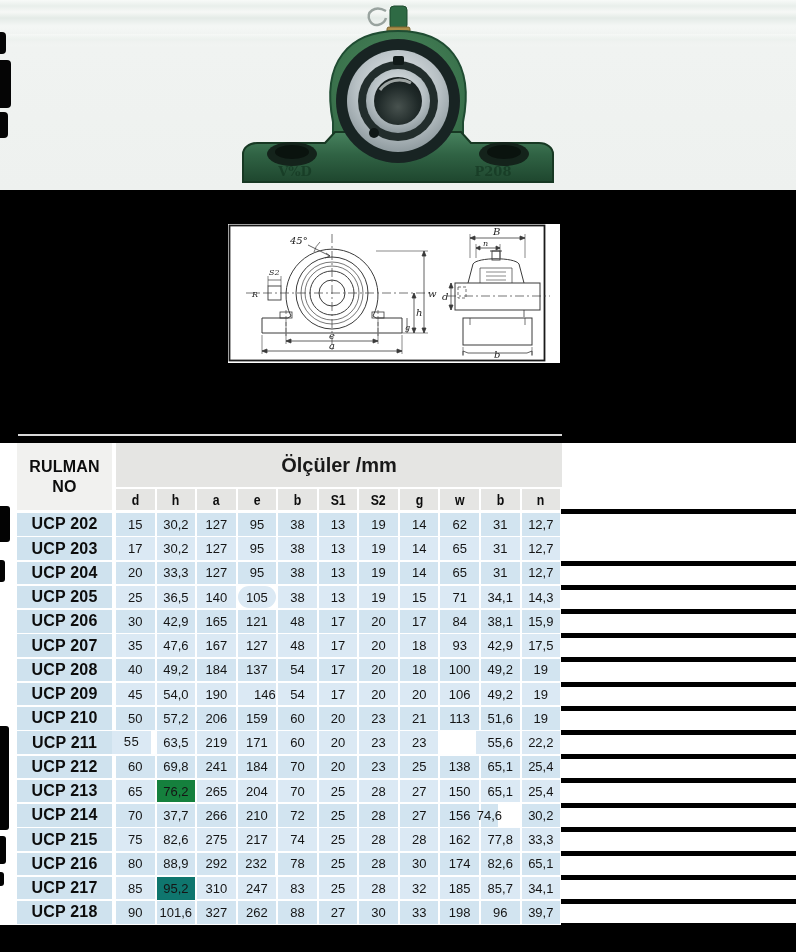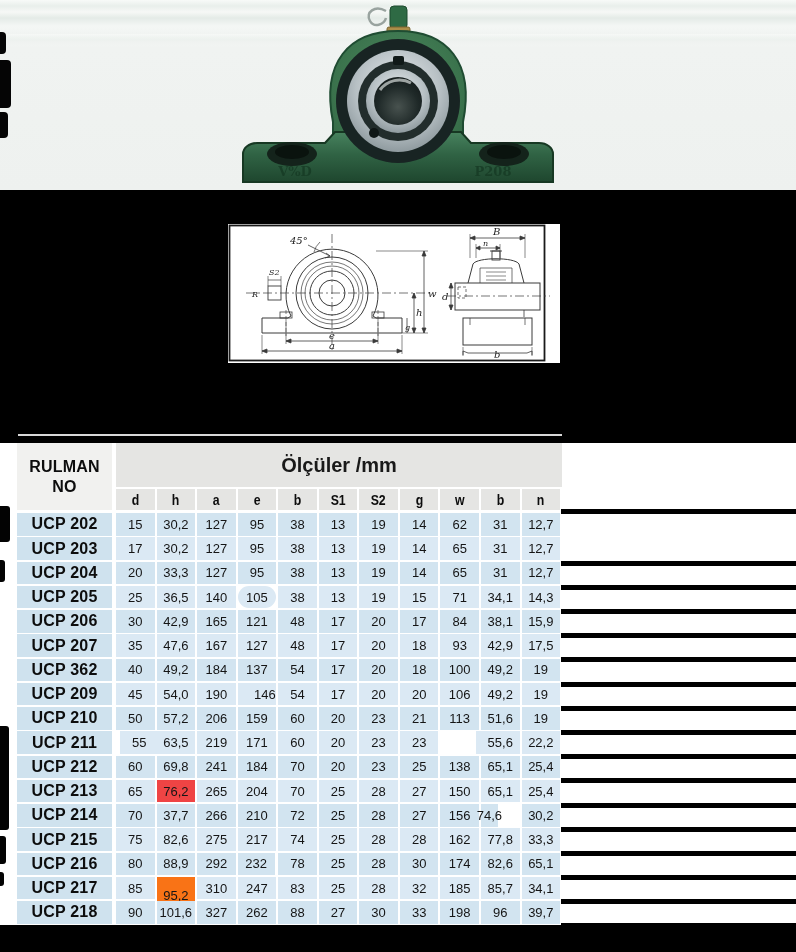--- a/index.html
+++ b/index.html
@@ -302,21 +302,21 @@
         <div class="tcell val-cell" style="left: 156.55px; top: 191.25px; width: 38.6px; height: 22.6px; background: rgb(219, 233, 244);">47,6</div>
         <div class="tcell val-cell" style="left: 197.1px; top: 191.25px; width: 38.6px; height: 22.6px; background: rgb(219, 233, 244);">167</div>
         <div class="tcell val-cell" style="left: 237.65px; top: 191.25px; width: 38.6px; height: 22.6px; background: rgb(219, 233, 244);">127</div>
         <div class="tcell val-cell" style="left: 278.2px; top: 191.25px; width: 38.6px; height: 22.6px; background: rgb(219, 233, 244);">48</div>
         <div class="tcell val-cell" style="left: 318.75px; top: 191.25px; width: 38.6px; height: 22.6px; background: rgb(219, 233, 244);">17</div>
         <div class="tcell val-cell" style="left: 359.3px; top: 191.25px; width: 38.6px; height: 22.6px; background: rgb(219, 233, 244);">20</div>
         <div class="tcell val-cell" style="left: 399.85px; top: 191.25px; width: 38.6px; height: 22.6px; background: rgb(219, 233, 244);">18</div>
         <div class="tcell val-cell" style="left: 440.4px; top: 191.25px; width: 38.6px; height: 22.6px; background: rgb(219, 233, 244);">93</div>
         <div class="tcell val-cell" style="left: 480.95px; top: 191.25px; width: 38.6px; height: 22.6px; background: rgb(219, 233, 244);">42,9</div>
         <div class="tcell val-cell" style="left: 521.5px; top: 191.25px; width: 38.6px; height: 22.6px; background: rgb(219, 233, 244);">17,5</div>
-        <div class="tcell row-label" style="left: 17px; top: 215.5px; width: 95px; height: 22.6px; background: rgb(207, 226, 238);">UCP 362</div>
+        <div class="tcell row-label" style="left: 17px; top: 215.5px; width: 95px; height: 22.6px; background: rgb(207, 226, 238);">UCP 208</div>
         <div class="tcell val-cell" style="left: 116px; top: 215.5px; width: 38.6px; height: 22.6px; background: rgb(210, 228, 240);">40</div>
         <div class="tcell val-cell" style="left: 156.55px; top: 215.5px; width: 38.6px; height: 22.6px; background: rgb(210, 228, 240);">49,2</div>
         <div class="tcell val-cell" style="left: 197.1px; top: 215.5px; width: 38.6px; height: 22.6px; background: rgb(210, 228, 240);">184</div>
         <div class="tcell val-cell" style="left: 237.65px; top: 215.5px; width: 38.6px; height: 22.6px; background: rgb(210, 228, 240);">137</div>
         <div class="tcell val-cell" style="left: 278.2px; top: 215.5px; width: 38.6px; height: 22.6px; background: rgb(210, 228, 240);">54</div>
         <div class="tcell val-cell" style="left: 318.75px; top: 215.5px; width: 38.6px; height: 22.6px; background: rgb(210, 228, 240);">17</div>
         <div class="tcell val-cell" style="left: 359.3px; top: 215.5px; width: 38.6px; height: 22.6px; background: rgb(210, 228, 240);">20</div>
         <div class="tcell val-cell" style="left: 399.85px; top: 215.5px; width: 38.6px; height: 22.6px; background: rgb(210, 228, 240);">18</div>
         <div class="tcell val-cell" style="left: 440.4px; top: 215.5px; width: 38.6px; height: 22.6px; background: rgb(210, 228, 240);">100</div>
         <div class="tcell val-cell" style="left: 480.95px; top: 215.5px; width: 38.6px; height: 22.6px; background: rgb(210, 228, 240);">49,2</div>
@@ -339,21 +339,21 @@
         <div class="tcell val-cell" style="left: 197.1px; top: 264px; width: 38.6px; height: 22.6px; background: rgb(210, 228, 240);">206</div>
         <div class="tcell val-cell" style="left: 237.65px; top: 264px; width: 38.6px; height: 22.6px; background: rgb(210, 228, 240);">159</div>
         <div class="tcell val-cell" style="left: 278.2px; top: 264px; width: 38.6px; height: 22.6px; background: rgb(210, 228, 240);">60</div>
         <div class="tcell val-cell" style="left: 318.75px; top: 264px; width: 38.6px; height: 22.6px; background: rgb(210, 228, 240);">20</div>
         <div class="tcell val-cell" style="left: 359.3px; top: 264px; width: 38.6px; height: 22.6px; background: rgb(210, 228, 240);">23</div>
         <div class="tcell val-cell" style="left: 399.85px; top: 264px; width: 38.6px; height: 22.6px; background: rgb(210, 228, 240);">21</div>
         <div class="tcell val-cell" style="left: 440.4px; top: 264px; width: 38.6px; height: 22.6px; background: rgb(210, 228, 240);">113</div>
         <div class="tcell val-cell" style="left: 480.95px; top: 264px; width: 38.6px; height: 22.6px; background: rgb(210, 228, 240);">51,6</div>
         <div class="tcell val-cell" style="left: 521.5px; top: 264px; width: 38.6px; height: 22.6px; background: rgb(210, 228, 240);">19</div>
         <div class="tcell row-label" style="left: 17px; top: 288.25px; width: 95px; height: 22.6px; background: rgb(207, 226, 238);">UCP 211</div>
-        <div class="tcell val-cell" style="left: 120px; top: 288.25px; width: 38.6px; height: 22.6px; background: rgb(219, 233, 244);">55</div>
+        <div class="tcell val-cell" style="left: 112px; top: 288.25px; width: 38.6px; height: 22.6px; background: rgb(219, 233, 244); font-family: Liberation Mono, monospace;">55</div>
         <div class="tcell val-cell" style="left: 156.55px; top: 288.25px; width: 38.6px; height: 22.6px; background: rgb(219, 233, 244);">63,5</div>
         <div class="tcell val-cell" style="left: 197.1px; top: 288.25px; width: 38.6px; height: 22.6px; background: rgb(219, 233, 244);">219</div>
         <div class="tcell val-cell" style="left: 237.65px; top: 288.25px; width: 38.6px; height: 22.6px; background: rgb(219, 233, 244);">171</div>
         <div class="tcell val-cell" style="left: 278.2px; top: 288.25px; width: 38.6px; height: 22.6px; background: rgb(219, 233, 244);">60</div>
         <div class="tcell val-cell" style="left: 318.75px; top: 288.25px; width: 38.6px; height: 22.6px; background: rgb(219, 233, 244);">20</div>
         <div class="tcell val-cell" style="left: 359.3px; top: 288.25px; width: 38.6px; height: 22.6px; background: rgb(219, 233, 244);">23</div>
         <div class="tcell val-cell" style="left: 399.85px; top: 288.25px; width: 38.6px; height: 22.6px; background: rgb(219, 233, 244);">23</div>
         <div class="tcell val-cell" style="left: 440.4px; top: 288.25px; width: 38.6px; height: 22.6px; background: rgb(219, 233, 244); margin-left: 36px;">125</div>
         <div class="tcell val-cell" style="left: 480.95px; top: 288.25px; width: 38.6px; height: 22.6px; background: rgb(219, 233, 244);">55,6</div>
         <div class="tcell val-cell" style="left: 521.5px; top: 288.25px; width: 38.6px; height: 22.6px; background: rgb(219, 233, 244);">22,2</div>
@@ -364,21 +364,21 @@
         <div class="tcell val-cell" style="left: 237.65px; top: 312.5px; width: 38.6px; height: 22.6px; background: rgb(210, 228, 240);">184</div>
         <div class="tcell val-cell" style="left: 278.2px; top: 312.5px; width: 38.6px; height: 22.6px; background: rgb(210, 228, 240);">70</div>
         <div class="tcell val-cell" style="left: 318.75px; top: 312.5px; width: 38.6px; height: 22.6px; background: rgb(210, 228, 240);">20</div>
         <div class="tcell val-cell" style="left: 359.3px; top: 312.5px; width: 38.6px; height: 22.6px; background: rgb(210, 228, 240);">23</div>
         <div class="tcell val-cell" style="left: 399.85px; top: 312.5px; width: 38.6px; height: 22.6px; background: rgb(210, 228, 240);">25</div>
         <div class="tcell val-cell" style="left: 440.4px; top: 312.5px; width: 38.6px; height: 22.6px; background: rgb(210, 228, 240);">138</div>
         <div class="tcell val-cell" style="left: 480.95px; top: 312.5px; width: 38.6px; height: 22.6px; background: rgb(210, 228, 240);">65,1</div>
         <div class="tcell val-cell" style="left: 521.5px; top: 312.5px; width: 38.6px; height: 22.6px; background: rgb(210, 228, 240);">25,4</div>
         <div class="tcell row-label" style="left: 17px; top: 336.75px; width: 95px; height: 22.6px; background: rgb(207, 226, 238);">UCP 213</div>
         <div class="tcell val-cell" style="left: 116px; top: 336.75px; width: 38.6px; height: 22.6px; background: rgb(219, 233, 244);">65</div>
-        <div class="tcell val-cell" style="left: 156.55px; top: 336.75px; width: 38.6px; height: 22.6px; background: #ef4444;">76,2</div>
+        <div class="tcell val-cell" style="left: 156.55px; top: 336.75px; width: 38.6px; height: 22.6px; background: #15803d;">76,2</div>
         <div class="tcell val-cell" style="left: 197.1px; top: 336.75px; width: 38.6px; height: 22.6px; background: rgb(219, 233, 244);">265</div>
         <div class="tcell val-cell" style="left: 237.65px; top: 336.75px; width: 38.6px; height: 22.6px; background: rgb(219, 233, 244);">204</div>
         <div class="tcell val-cell" style="left: 278.2px; top: 336.75px; width: 38.6px; height: 22.6px; background: rgb(219, 233, 244);">70</div>
         <div class="tcell val-cell" style="left: 318.75px; top: 336.75px; width: 38.6px; height: 22.6px; background: rgb(219, 233, 244);">25</div>
         <div class="tcell val-cell" style="left: 359.3px; top: 336.75px; width: 38.6px; height: 22.6px; background: rgb(219, 233, 244);">28</div>
         <div class="tcell val-cell" style="left: 399.85px; top: 336.75px; width: 38.6px; height: 22.6px; background: rgb(219, 233, 244);">27</div>
         <div class="tcell val-cell" style="left: 440.4px; top: 336.75px; width: 38.6px; height: 22.6px; background: rgb(219, 233, 244);">150</div>
         <div class="tcell val-cell" style="left: 480.95px; top: 336.75px; width: 38.6px; height: 22.6px; background: rgb(219, 233, 244);">65,1</div>
         <div class="tcell val-cell" style="left: 521.5px; top: 336.75px; width: 38.6px; height: 22.6px; background: rgb(219, 233, 244);">25,4</div>
         <div class="tcell row-label" style="left: 17px; top: 361px; width: 95px; height: 22.6px; background: rgb(207, 226, 238);">UCP 214</div>
@@ -412,21 +412,21 @@
         <div class="tcell val-cell" style="left: 237.65px; top: 409.5px; width: 37px; height: 22.6px; background: rgb(210, 228, 240);">232</div>
         <div class="tcell val-cell" style="left: 278.2px; top: 409.5px; width: 38.6px; height: 22.6px; background: rgb(210, 228, 240);">78</div>
         <div class="tcell val-cell" style="left: 318.75px; top: 409.5px; width: 38.6px; height: 22.6px; background: rgb(210, 228, 240);">25</div>
         <div class="tcell val-cell" style="left: 359.3px; top: 409.5px; width: 38.6px; height: 22.6px; background: rgb(210, 228, 240);">28</div>
         <div class="tcell val-cell" style="left: 399.85px; top: 409.5px; width: 38.6px; height: 22.6px; background: rgb(210, 228, 240);">30</div>
         <div class="tcell val-cell" style="left: 440.4px; top: 409.5px; width: 38.6px; height: 22.6px; background: rgb(210, 228, 240);">174</div>
         <div class="tcell val-cell" style="left: 480.95px; top: 409.5px; width: 38.6px; height: 22.6px; background: rgb(210, 228, 240);">82,6</div>
         <div class="tcell val-cell" style="left: 521.5px; top: 409.5px; width: 38.6px; height: 22.6px; background: rgb(210, 228, 240);">65,1</div>
         <div class="tcell row-label" style="left: 17px; top: 433.75px; width: 95px; height: 22.6px; background: rgb(207, 226, 238);">UCP 217</div>
         <div class="tcell val-cell" style="left: 116px; top: 433.75px; width: 38.6px; height: 22.6px; background: rgb(219, 233, 244);">85</div>
-        <div class="tcell val-cell" style="left: 156.55px; top: 433.75px; width: 38.6px; height: 38px; background: #f97316;">95,2</div>
+        <div class="tcell val-cell" style="left: 156.55px; top: 433.75px; width: 38.6px; height: 23px; background: #0f766e;">95,2</div>
         <div class="tcell val-cell" style="left: 197.1px; top: 433.75px; width: 38.6px; height: 22.6px; background: rgb(219, 233, 244);">310</div>
         <div class="tcell val-cell" style="left: 237.65px; top: 433.75px; width: 38.6px; height: 22.6px; background: rgb(219, 233, 244);">247</div>
         <div class="tcell val-cell" style="left: 278.2px; top: 433.75px; width: 38.6px; height: 22.6px; background: rgb(219, 233, 244);">83</div>
         <div class="tcell val-cell" style="left: 318.75px; top: 433.75px; width: 38.6px; height: 22.6px; background: rgb(219, 233, 244);">25</div>
         <div class="tcell val-cell" style="left: 359.3px; top: 433.75px; width: 38.6px; height: 22.6px; background: rgb(219, 233, 244);">28</div>
         <div class="tcell val-cell" style="left: 399.85px; top: 433.75px; width: 38.6px; height: 22.6px; background: rgb(219, 233, 244);">32</div>
         <div class="tcell val-cell" style="left: 440.4px; top: 433.75px; width: 38.6px; height: 22.6px; background: rgb(219, 233, 244);">185</div>
         <div class="tcell val-cell" style="left: 480.95px; top: 433.75px; width: 38.6px; height: 22.6px; background: rgb(219, 233, 244);">85,7</div>
         <div class="tcell val-cell" style="left: 521.5px; top: 433.75px; width: 38.6px; height: 22.6px; background: rgb(219, 233, 244);">34,1</div>
         <div class="tcell row-label" style="left: 17px; top: 458px; width: 95px; height: 22.6px; background: rgb(207, 226, 238);">UCP 218</div>

